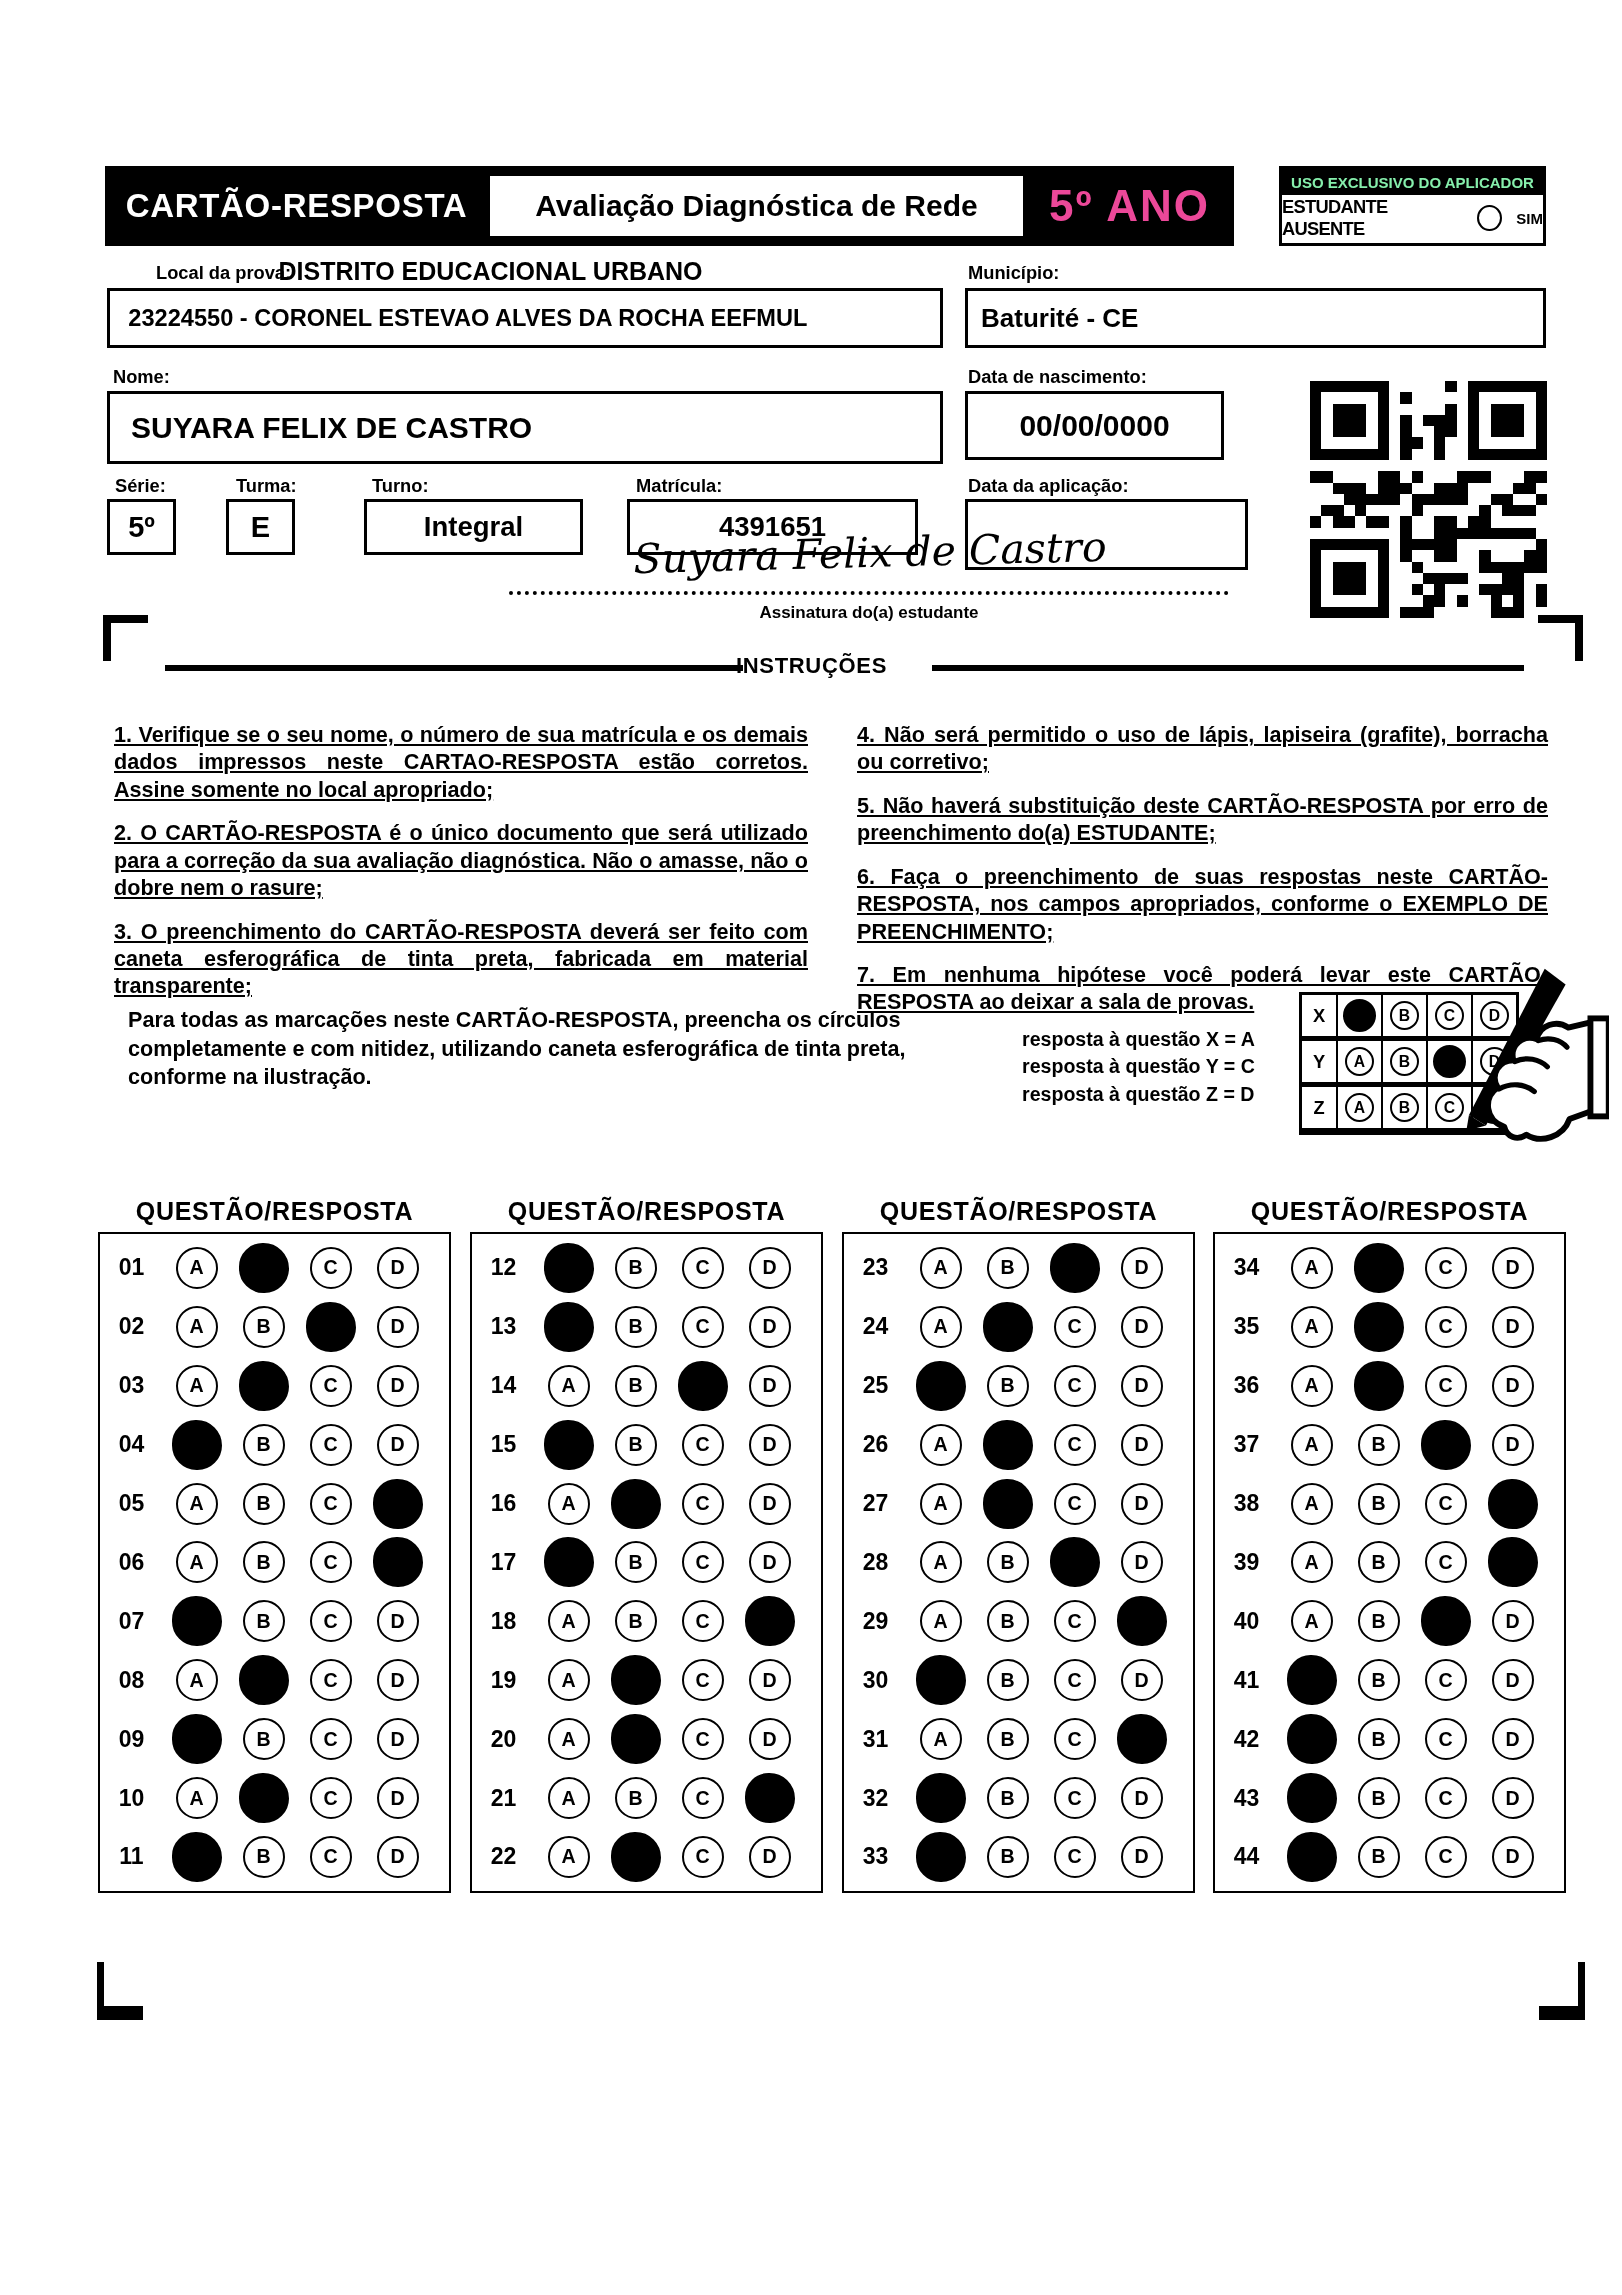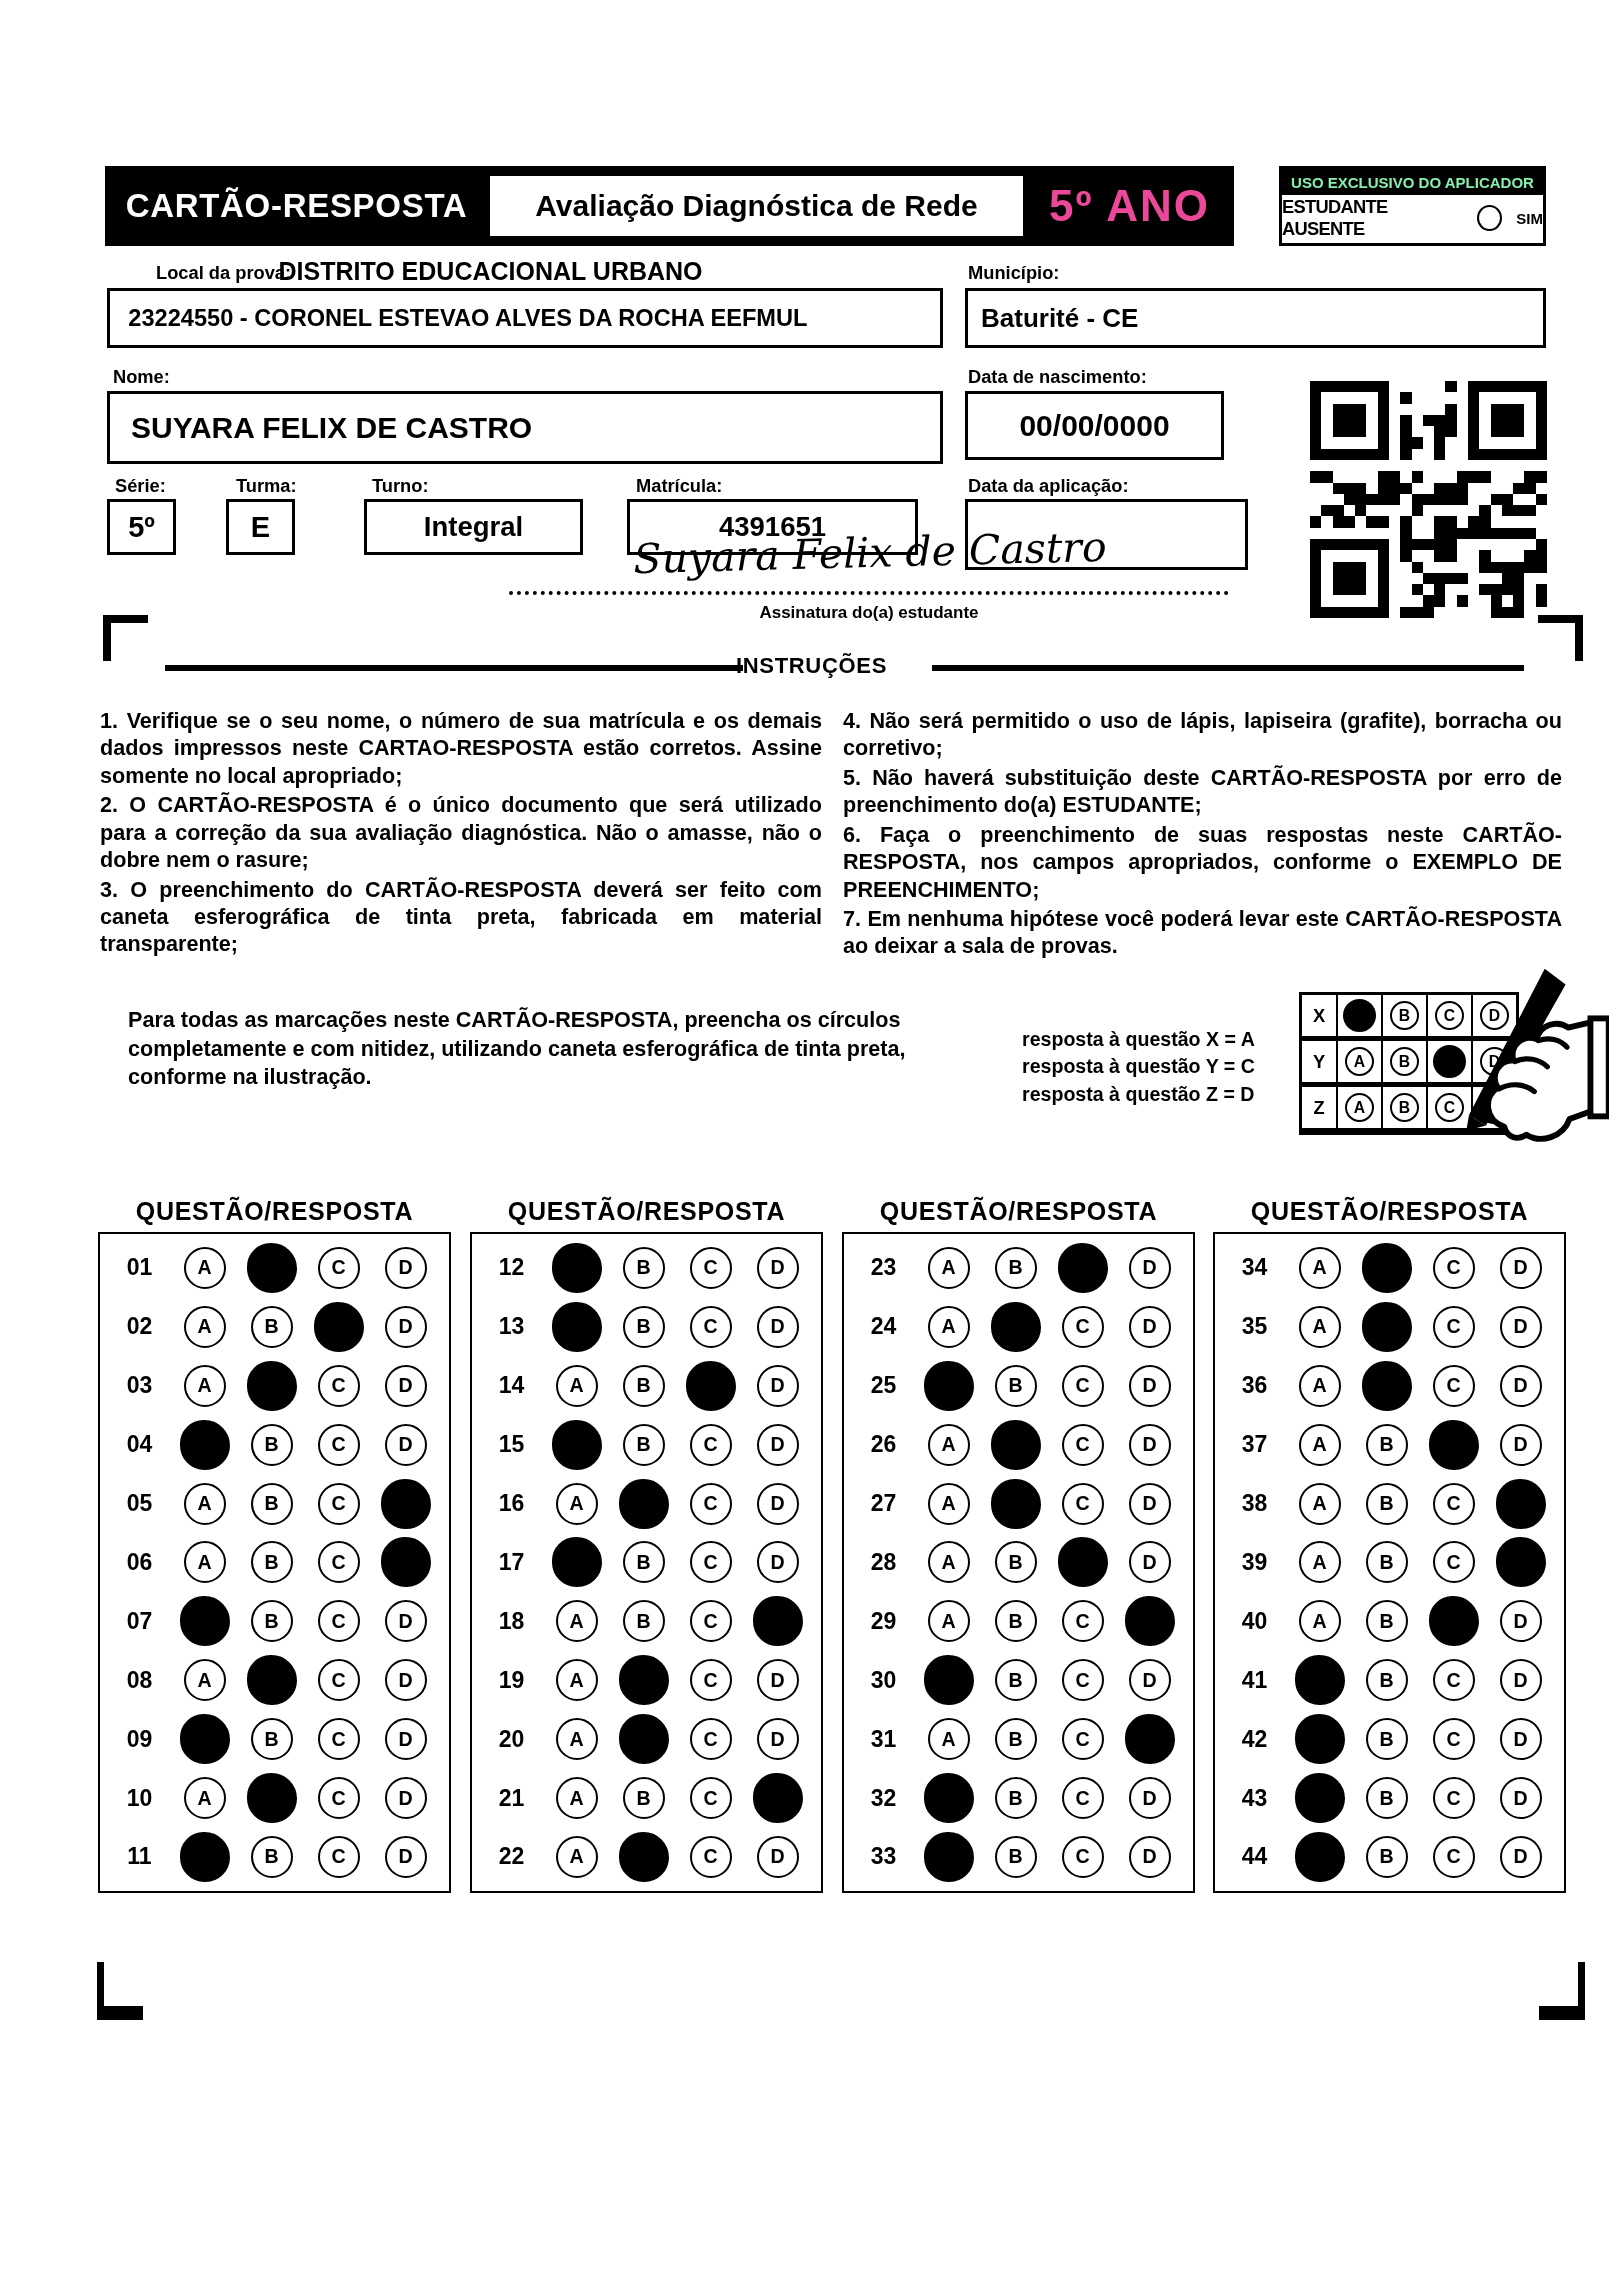--- a/index.html
+++ b/index.html
@@ -50,21 +50,21 @@
   .inst-title{position:absolute;left:0;top:653px;width:1623px;text-align:center;
               font-size:22px;font-weight:bold;letter-spacing:0.7px;}
   .inst-rule{position:absolute;top:665px;height:5.9px;background:#000;}
   .inst-rule-left{left:165px;width:578px;}
   .inst-rule-right{left:932px;width:592px;}
 
   .inst-col{position:absolute;top:705px;font-size:21.6px;line-height:1.27;
             text-align:justify;font-weight:bold;}
   #inst-left{left:98px;width:726px;}
   #inst-right{left:841px;width:723px;}
-  .inst-item{margin:2px;}
+  .inst-item{margin:16px;text-decoration:underline;}
 
   .marking-note{position:absolute;left:128px;top:1006px;width:851px;
                 font-size:21.6px;line-height:1.33;font-weight:bold;}
 
   
   #example-captions{position:absolute;left:1022px;top:1026px;font-size:19.6px;
                     font-weight:bold;line-height:1.4;}
   #example-grid{position:absolute;left:1299px;top:992px;border:3.3px solid #000;
                 border-bottom:7.2px solid #000;background:#fff;}
   .ex-row{display:flex;border-bottom:5.9px solid #000;}
@@ -80,21 +80,21 @@
 
   #hand-svg{position:absolute;left:1406px;top:957px;width:203px;height:209px;}
 
   
   .ans-header{position:absolute;top:1197px;width:353px;text-align:center;
               font-size:25px;font-weight:bold;letter-spacing:0.7px;}
   .ans-box{position:absolute;top:1232px;width:353px;height:661px;border:2.6px solid #000;
            box-sizing:border-box;display:flex;flex-direction:column;justify-content:space-evenly;
            background:#fff;}
   .q-row{display:flex;align-items:center;}
-  .q-num{width:63px;text-align:center;font-size:23px;font-weight:bold;margin-left:8px;}
+  .q-num{width:63px;text-align:center;font-size:23px;font-weight:bold;}
   .bub-wrap{width:67px;display:flex;justify-content:center;align-items:center;}
   .bub{width:42px;height:42px;border:2.6px solid #000;border-radius:50%;box-sizing:border-box;
        display:flex;align-items:center;justify-content:center;font-size:19.6px;font-weight:bold;}
   .bub.filled{background:#000;border-color:#000;width:50px;height:50px;border-radius:48% 52% 50% 50%;}
 </style>
 </head>
 <body>
 
 <div id="page">
 

